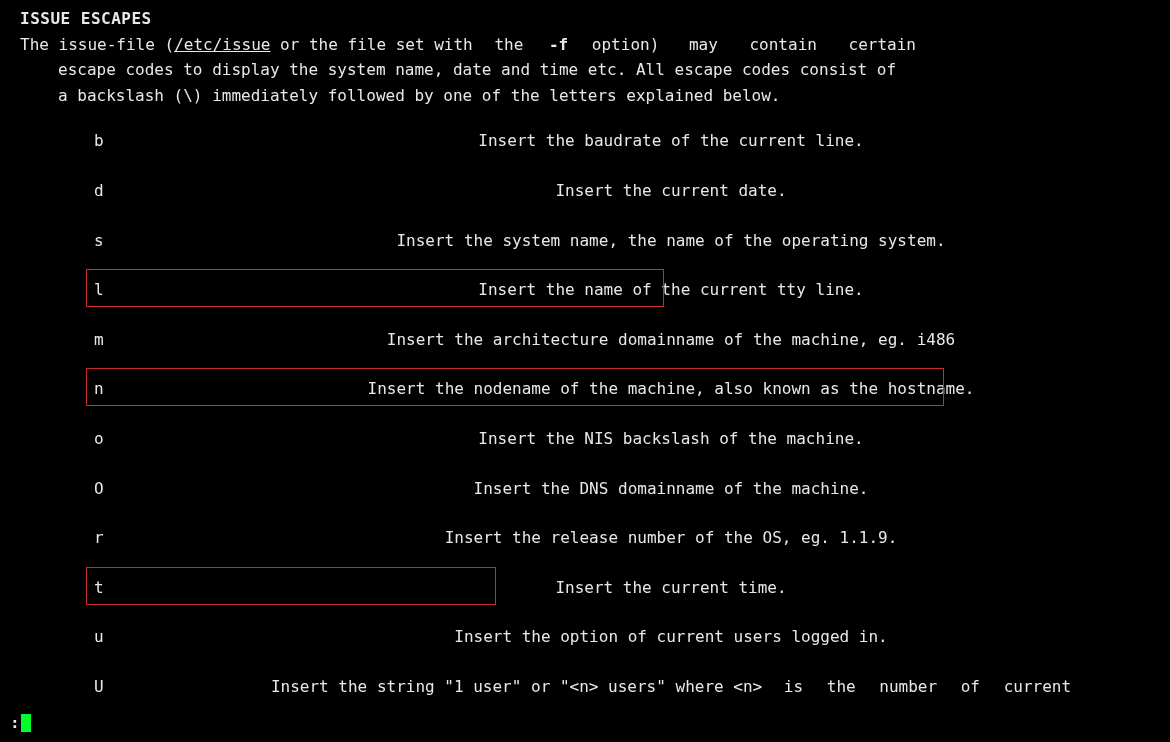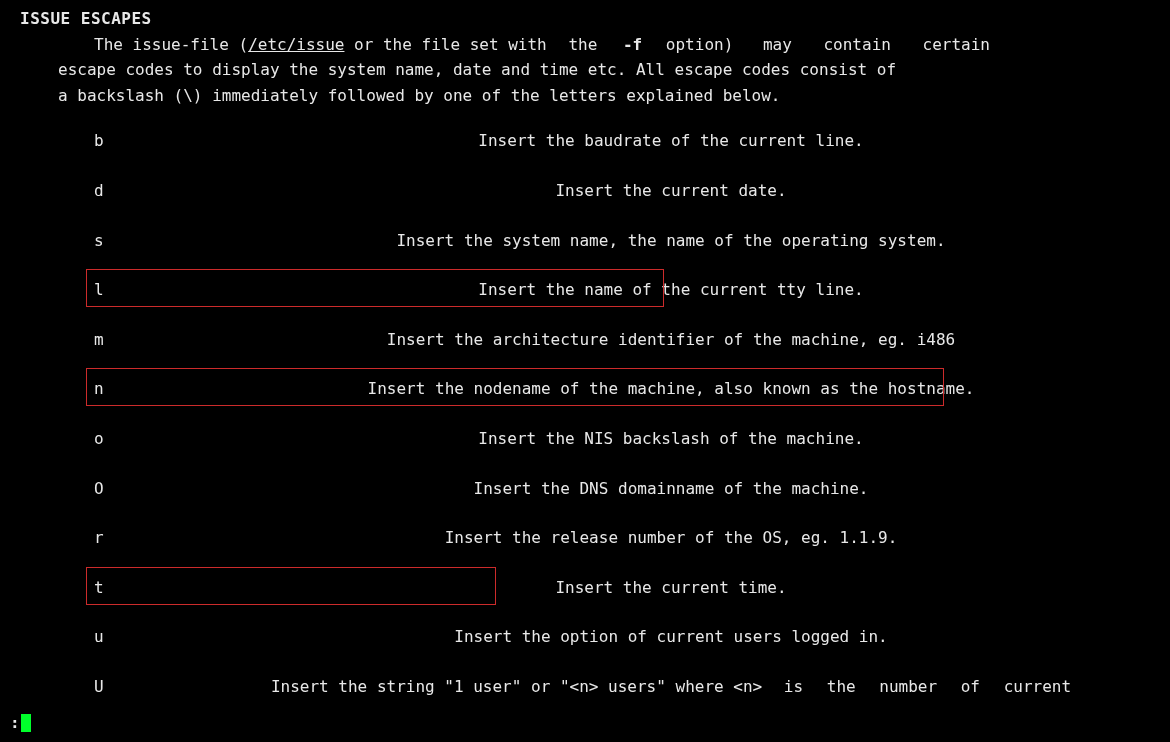--- a/index.html
+++ b/index.html
@@ -16,21 +16,20 @@
     position: relative;
   }
   .man-page {
     padding: 6px 10px 0 20px;
   }
   .section-header {
     font-weight: bold;
     letter-spacing: 0.5px;
   }
   .intro {
-    margin-left: 74px;
     word-spacing: normal;
   }
   .intro2 {
     margin-left: 38px;
   }
   .underline {
     text-decoration: underline;
   }
   .bold {
     font-weight: bold;
@@ -136,21 +135,21 @@
     </div>
 
     <div class="def-row">
       <div class="box box-l"></div>
       <div class="def-key">l</div>
       <div class="def-text">Insert the name of the current tty line.</div>
     </div>
 
     <div class="def-row">
       <div class="def-key">m</div>
-      <div class="def-text">Insert the architecture identifier of the machine, eg. i486</div>
+      <div class="def-text">Insert the architecture domainname of the machine, eg. i486</div>
     </div>
 
     <div class="def-row">
       <div class="box box-n"></div>
       <div class="def-key">n</div>
       <div class="def-text">Insert the nodename of the machine, also known as the hostname.</div>
     </div>
 
     <div class="def-row">
       <div class="def-key">o</div>

